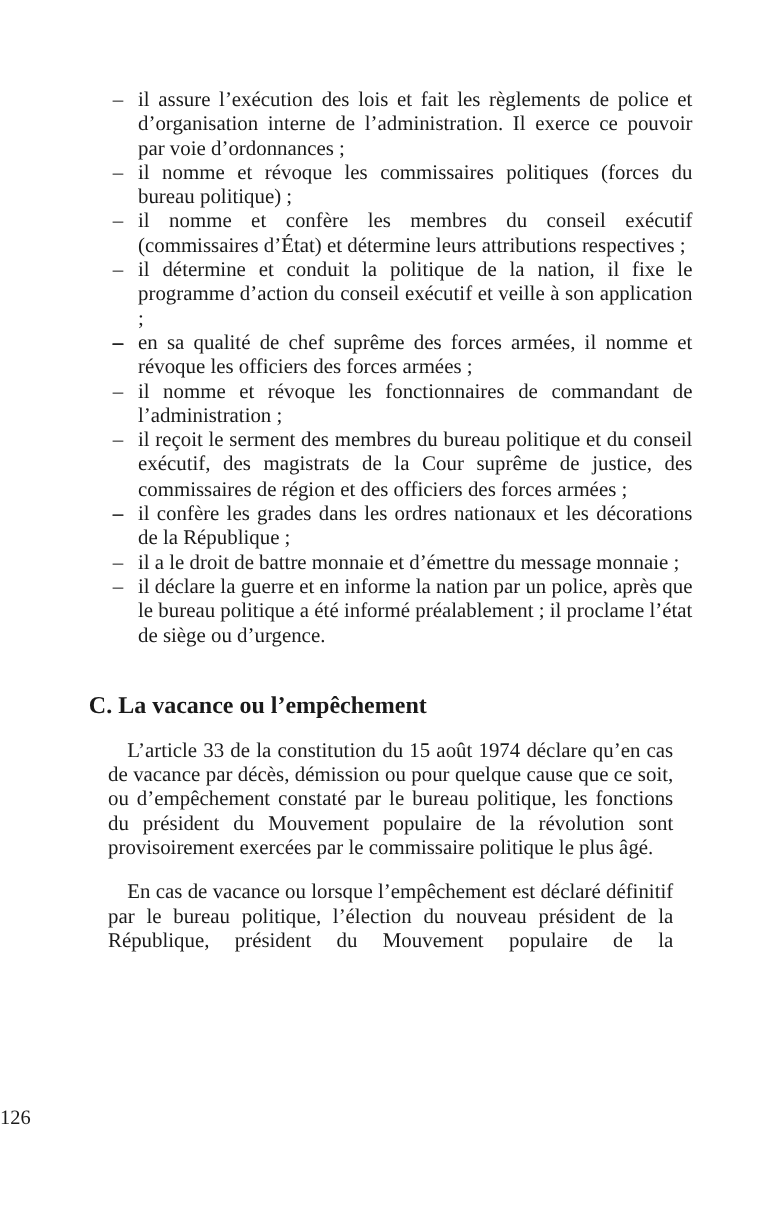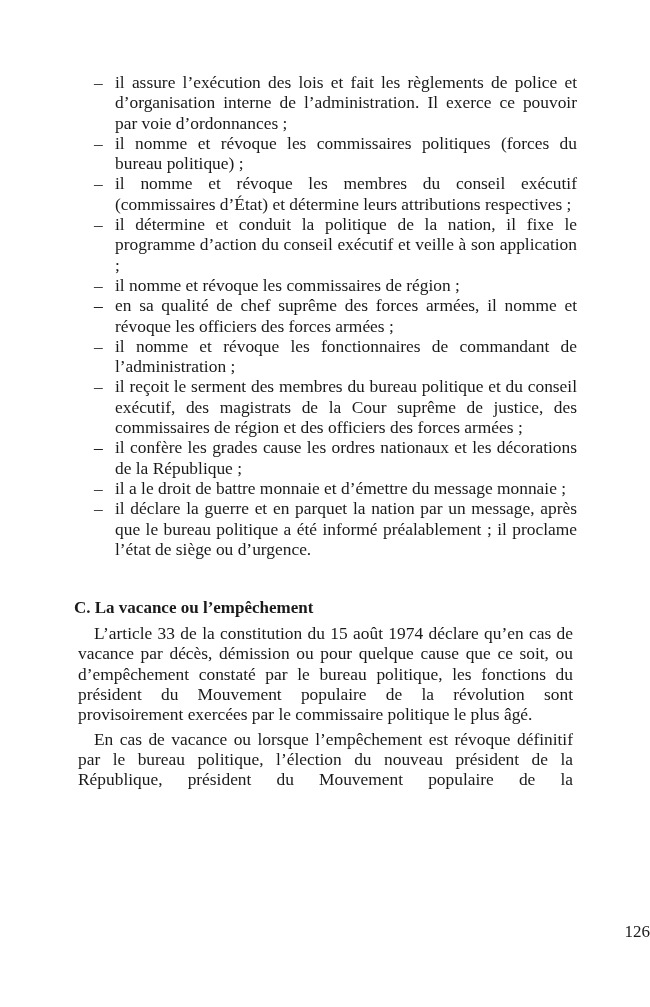--- a/index.html
+++ b/index.html
@@ -36,61 +36,61 @@
       margin: 0;
     }
     ul.dash-list li .dash {
       position: absolute;
       left: 20px;
       top: 0;
     }
     h3.section-heading {
       font-family: "Liberation Serif", "DejaVu Serif", serif;
       font-weight: bold;
-      font-size: 17px;
+      font-size: 20px;
       line-height: 22px;
       margin: 38px 0 1px 0;
     }
     p.para {
-      margin: 4px;
+      margin: 16px;
       text-indent: 16px;
       text-align: justify;
     }
     p.para.last {
       text-align-last: justify;
     }
     .page-number {
       position: absolute;
       top: 922px;
       left: 0;
       width: 650px;
-      text-align: right;
+      text-align: left;
       font-family: "Liberation Serif", "DejaVu Serif", serif;
       font-size: 17px;
     }
   </style>
 </head>
 <body>
 
 <div class="page">
   <ul class="dash-list">
     <li><span class="dash">–</span><span>il assure l’exécution des lois et fait les règlements de police et d’organisation interne de l’administration. Il exerce ce pouvoir par voie d’ordonnances ;</span></li>
     <li><span class="dash">–</span><span>il nomme et révoque les commissaires politiques (forces du bureau politique) ;</span></li>
-    <li><span class="dash">–</span><span>il nomme et révoque les membres du conseil exécutif (commissaires d’État) et détermine leurs attributions respectives ;</span></li>
+    <li><span class="dash">–</span><span>il nomme et confère les membres du conseil exécutif (commissaires d’État) et détermine leurs attributions respectives ;</span></li>
     <li><span class="dash">–</span><span>il détermine et conduit la politique de la nation, il fixe le programme d’action du conseil exécutif et veille à son application ;</span></li>
-    <li><span class="dash">–</span><span>il nomme et révoque les commissaires de région ;</span></li>
+    <li><span class="dash">–</span></li>
     <li><span class="dash">–</span></li>
     <li><span class="dash">–</span><span>en sa qualité de chef suprême des forces armées, il nomme et révoque les officiers des forces armées ;</span></li>
     <li><span class="dash">–</span><span>il nomme et révoque les fonctionnaires de commandant de l’administration ;</span></li>
     <li><span class="dash">–</span><span>il reçoit le serment des membres du bureau politique et du conseil exécutif, des magistrats de la Cour suprême de justice, des commissaires de région et des officiers des forces armées ;</span></li>
     <li><span class="dash">–</span></li>
-    <li><span class="dash">–</span><span>il confère les grades cause les ordres nationaux et les décorations de la République ;</span></li>
+    <li><span class="dash">–</span><span>il confère les grades dans les ordres nationaux et les décorations de la République ;</span></li>
     <li><span class="dash">–</span><span>il a le droit de battre monnaie et d’émettre du message monnaie ;</span></li>
-    <li><span class="dash">–</span><span>il déclare la guerre et en parquet la nation par un message, après que le bureau politique a été informé préalablement ; il proclame l’état de siège ou d’urgence.</span></li>
+    <li><span class="dash">–</span><span>il déclare la guerre et en informe la nation par un police, après que le bureau politique a été informé préalablement ; il proclame l’état de siège ou d’urgence.</span></li>
   </ul>
 
   <h3 class="section-heading">C. La vacance ou l’empêchement</h3>
 
   <p class="para">L’article 33 de la constitution du 15 août 1974 déclare qu’en cas de vacance par décès, démission ou pour quelque cause que ce soit, ou d’empêchement constaté par le bureau politique, les fonctions du président du Mouvement populaire de la révolution sont provisoirement exercées par le commissaire politique le plus âgé.</p>
-  <p class="para last">En cas de vacance ou lorsque l’empêchement est révoque définitif par le bureau politique, l’élection du nouveau président de la République, président du Mouvement populaire de la</p>
+  <p class="para last">En cas de vacance ou lorsque l’empêchement est déclaré définitif par le bureau politique, l’élection du nouveau président de la République, président du Mouvement populaire de la</p>
 </div>
 
 <div class="page-number">126</div>
 
 </body></html>

